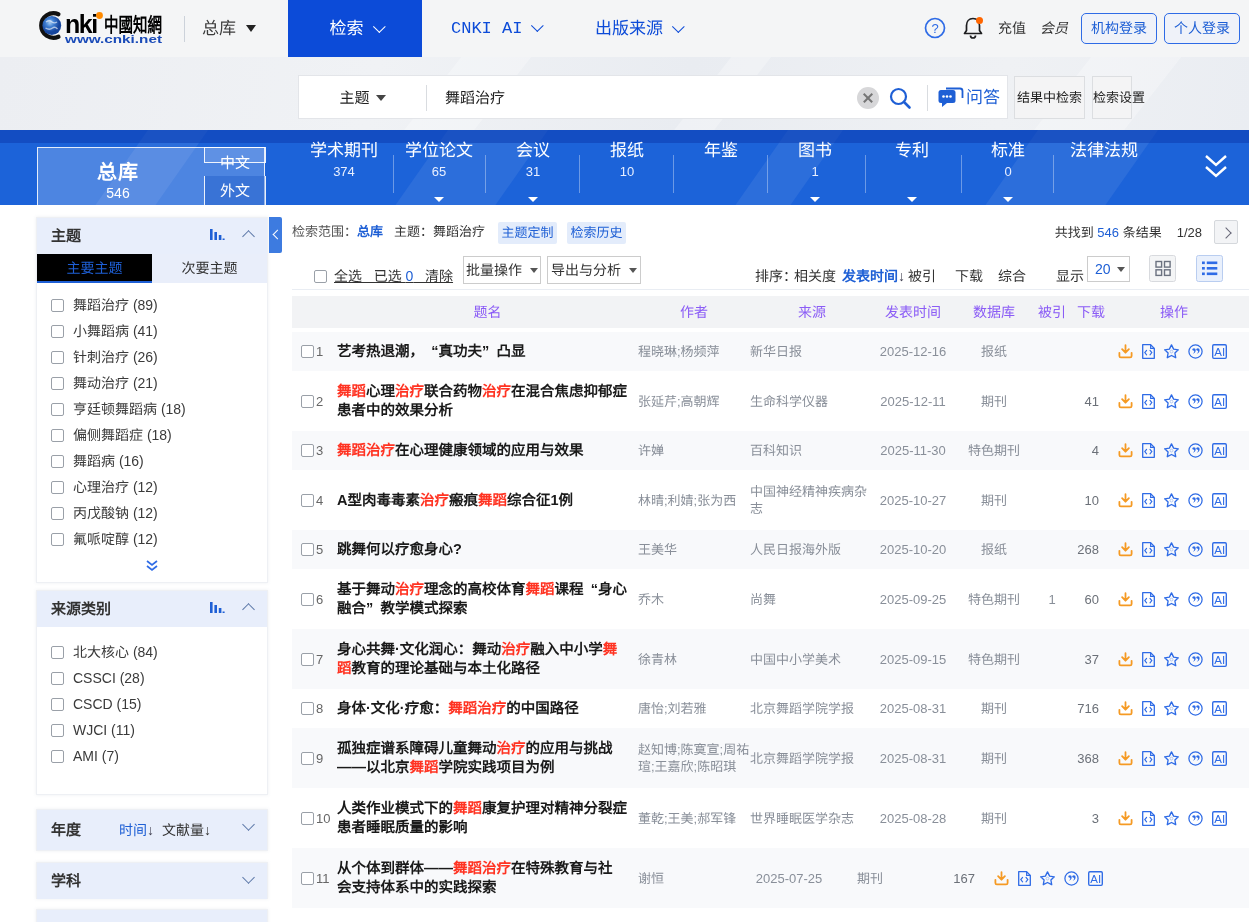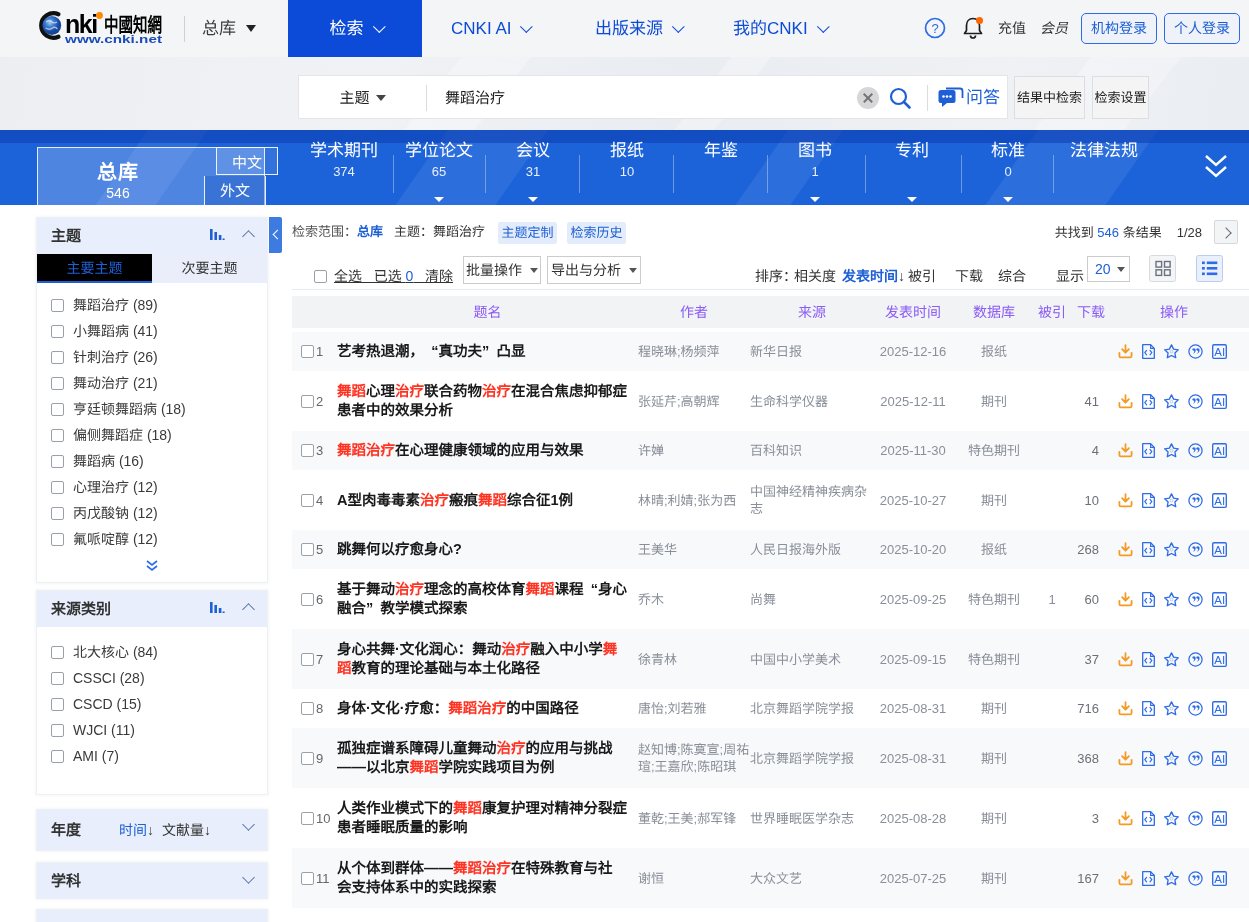--- a/index.html
+++ b/index.html
@@ -35,21 +35,21 @@
 .sband-btn{position:absolute;top:76px;height:43px;background:#f4f4f5;border:1px solid #dcdee1;color:#222;font-size:13px;text-align:center;line-height:41px;z-index:3;white-space:nowrap;}
 
 
 #bnav{position:absolute;left:0;top:130px;width:1249px;height:75px;background:#1c63d9;overflow:hidden;}
 #bnav .shade{position:absolute;left:0;top:0;width:1249px;height:13px;background:rgba(13,60,175,.55);}
 #bnav .streak{position:absolute;background:rgba(255,255,255,.07);transform:skewX(-35deg);}
 #zkbox{position:absolute;left:37px;top:17px;width:228px;height:58px;background:rgba(255,255,255,.22);border:1px solid rgba(255,255,255,.85);border-bottom:none;z-index:2;}
 #zkbox .t1{position:absolute;left:0;top:8px;width:160px;text-align:center;font-size:20px;font-weight:bold;color:#fff;letter-spacing:1px;}
 #zkbox .t2{position:absolute;left:0;top:37px;width:160px;text-align:center;font-size:14px;color:#fff;}
 #lang{position:absolute;left:166px;top:-1px;width:62px;height:59px;z-index:3;}
-#lang .zw{position:absolute;left:12px;top:0;width:62px;height:28px;line-height:29px;text-align:center;color:#fff;font-size:15px;border:1px solid rgba(255,255,255,.9);background:rgba(255,255,255,.10);}
+#lang .zw{position:absolute;left:0;top:0;width:62px;height:16px;line-height:29px;text-align:center;color:#fff;font-size:15px;border:1px solid rgba(255,255,255,.9);background:rgba(255,255,255,.10);}
 #lang .ww{position:absolute;left:0;top:29px;width:62px;height:30px;line-height:30px;text-align:center;color:#fff;font-size:15px;border:1px solid rgba(255,255,255,.9);border-top:none;background:rgba(21,82,196,.35);}
 .chan{position:absolute;top:12px;height:63px;text-align:center;color:#fff;z-index:2;}
 .chan .n{font-size:17px;line-height:17px;}
 .chan .c{font-size:13px;line-height:13px;margin-top:6px;color:#e8efff;}
 .chan .tri{position:absolute;left:50%;margin-left:-5px;bottom:3px;width:0;height:0;border-left:5px solid transparent;border-right:5px solid transparent;border-top:5px solid #fff;}
 .chansep{position:absolute;top:25px;height:38px;width:1px;background:rgba(255,255,255,.35);z-index:2;}
 #navchev{position:absolute;left:1203px;top:22px;width:26px;height:30px;z-index:2;}
 
 
 #sidebar{position:absolute;left:36px;top:217px;width:232px;}
@@ -126,23 +126,22 @@
     <circle cx="16.8" cy="20.5" r="9.4" fill="url(#gl)"></circle>
     <path d="M11 17 q3.5 -2.5 6 0 q2.5 1.8 5 0 M10.5 23 q4 2.5 7 0 q2.5 -1.8 5 1" stroke="rgba(255,255,255,.6)" stroke-width="1.4" fill="none"></path>
     <text x="30" y="28" font-family="Liberation Sans" font-weight="bold" font-size="25" fill="#000" letter-spacing="-1.5">nki</text>
     <circle cx="64.5" cy="10.5" r="3.4" fill="#ff8a00"></circle>
     <text x="69" y="27" font-family="Liberation Serif" font-weight="bold" font-size="20" fill="#000" textLength="58" lengthAdjust="spacingAndGlyphs">中國知網</text>
     <text x="30" y="37.5" font-family="Liberation Sans" font-weight="bold" font-size="11.5" fill="#1a4bb8" textLength="97" lengthAdjust="spacingAndGlyphs">www.cnki.net</text>
   </svg>
   <div id="logo-sep"></div>
   <div id="zongku">总库<span class="tri"></span></div>
   <div id="tab-search" class="navtab">检索<span class="caret" style="border-color:#fff"></span></div>
-  <div class="navtab" style="left:451px;">CNKI AI<span class="caret"></span></div>
+  <div class="navtab" style="left:451px;font-family:Liberation Mono, monospace;">CNKI AI<span class="caret"></span></div>
   <div class="navtab" style="left:595px;">出版来源<span class="caret"></span></div>
-  <div class="navtab" style="left:733px;">我的CNKI<span class="caret"></span></div>
   <svg class="abs" style="left:924px;top:17px;" width="22" height="22" viewBox="0 0 22 22">
     <circle cx="11" cy="11" r="9.5" fill="none" stroke="#2e6be6" stroke-width="1.7"></circle>
     <text x="11" y="15.5" font-size="13" fill="#2e6be6" text-anchor="middle" font-family="Liberation Sans">?</text>
   </svg>
   <svg class="abs" style="left:960px;top:15px;" width="26" height="26" viewBox="0 0 26 26">
     <path d="M13 3.5 C9 3.5 6.5 6.6 6.5 10.5 L6.5 15.5 L4.5 18.5 L21.5 18.5 L19.5 15.5 L19.5 10.5 C19.5 6.6 17 3.5 13 3.5 Z" fill="none" stroke="#1d1d1f" stroke-width="1.7" stroke-linejoin="round"></path>
     <path d="M10.5 20.5 C10.5 22 11.6 23 13 23 C14.4 23 15.5 22 15.5 20.5" fill="none" stroke="#1d1d1f" stroke-width="1.7"></path>
     <circle cx="19.5" cy="5.5" r="3.5" fill="#f60"></circle>
   </svg>
   <div class="txt" style="left:998px;">充值</div>
@@ -170,21 +169,21 @@
     <rect x="1.5" y="3" width="17" height="13" rx="2.5" fill="#1e5fd5"></rect>
     <path d="M5 16 L5 20 L10 16 Z" fill="#1e5fd5"></path>
     <circle cx="6.5" cy="9.5" r="1.3" fill="#fff"></circle>
       <circle cx="10" cy="9.5" r="1.3" fill="#fff"></circle>
       <circle cx="13.5" cy="9.5" r="1.3" fill="#fff"></circle>
     <path d="M9 1.5 L23 1.5 C24.5 1.5 25.5 2.5 25.5 4 L25.5 11" fill="none" stroke="#1e5fd5" stroke-width="1.8"></path>
   </svg>
   <div class="abs" style="left:667px;top:0;height:44px;line-height:44px;font-size:17px;color:#1e5fd5;">问答</div>
 </div>
 <div class="sband-btn" style="left:1014px;width:71px;">结果中检索</div>
-<div class="sband-btn" style="left:1092px;width:57px;font-family:Liberation Serif, serif;">检索设置</div>
+<div class="sband-btn" style="left:1092px;width:40px;font-family:Liberation Serif, serif;">检索设置</div>
 
 <div id="bnav">
   <div class="streak" style="left:120px;top:-10px;width:60px;height:100px;"></div>
   <div class="streak" style="left:420px;top:-10px;width:100px;height:100px;"></div>
   <div class="streak" style="left:760px;top:-10px;width:55px;height:100px;"></div>
   <div class="streak" style="left:1010px;top:-10px;width:120px;height:100px;"></div>
   <div class="shade"></div>
   <div id="zkbox">
     <div class="t1">总库</div>
     <div class="t2">546</div>
@@ -840,23 +839,20 @@
         </div>
  </div>
       <div class="row odd" style="height:60px;">
   <div class="c-sel vmid"><span class="cbx"></span>11</div>
   <div class="c-tit vmid">
           <div class="tit">从个体到群体——<span class="hl">舞蹈治疗</span>在特殊教育与社<br>会支持体系中的实践探索</div>
         </div>
   <div class="c-au vmid">
           <div class="gray">谢恒</div>
         </div>
-  <div class="c-src vmid">
-          <div class="gray">大众文艺</div>
-        </div>
   <div class="c-dt vmid" style="justify-content:center;">
           <span class="gray">2025-07-25</span>
         </div>
   <div class="c-db vmid" style="justify-content:center;">
           <span class="gray">期刊</span>
         </div>
   <div class="c-cit vmid" style="justify-content:center;">
           <span class="gray"></span>
         </div>
   <div class="c-dl vmid" style="justify-content:flex-end;">

